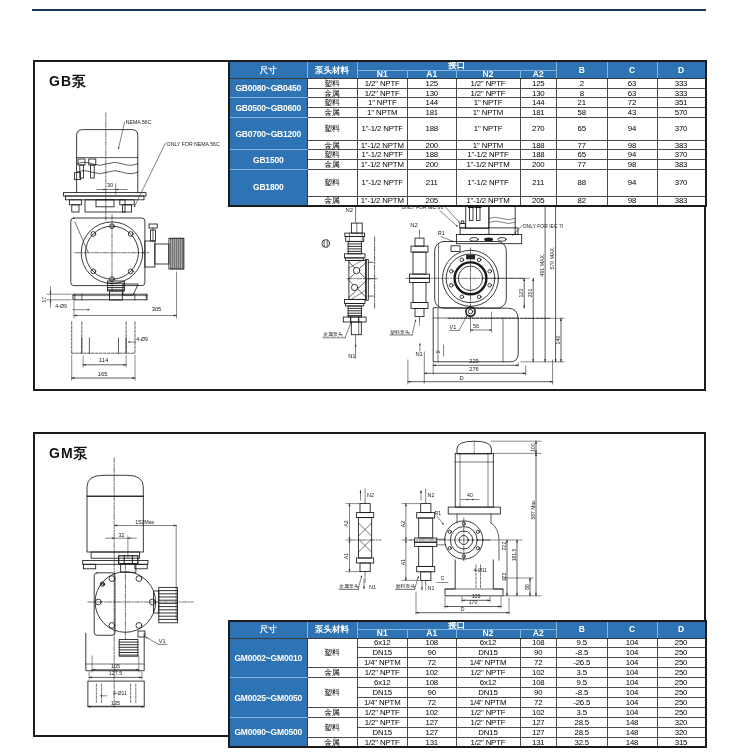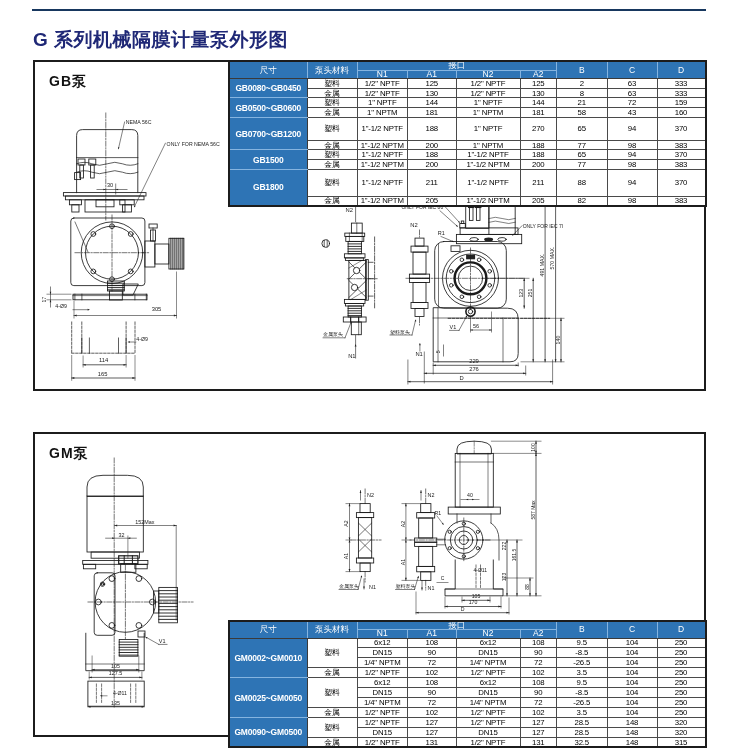--- a/index.html
+++ b/index.html
@@ -6,34 +6,33 @@
 body { font-family:"Liberation Sans", sans-serif; background:#fff; }
 .page { position:relative; width:750px; height:754px; background:#fff; overflow:hidden; }
 .toprule { position:absolute; left:32px; top:9px; width:674px; height:2px; background:#17375e; }
 .title { position:absolute; left:33px; top:27px; font-size:19px; font-weight:bold; color:#1f2876; letter-spacing:0.5px; }
 .box { position:absolute; border:2px solid #1c1c1c; background:#fff; }
 .gbbox { left:33px; top:60px; width:673px; height:331px; }
 .gmbox { left:33px; top:432px; width:673px; height:305px; }
 .boxlabel { position:absolute; left:14px; top:11px; font-size:14px; font-weight:bold; color:#111; letter-spacing:1px; }
 table.dim { position:absolute; border-collapse:collapse; table-layout:fixed; background:#fff; }
 table.dim td { text-align:center; vertical-align:middle; overflow:hidden; white-space:nowrap; }
-td.hd { background:#2e74b5; color:#fff; font-weight:normal; font-size:8.5px; line-height:7px; border:1px solid #85b4e0; }
+td.hd { background:#2e74b5; color:#fff; font-weight:bold; font-size:8.5px; line-height:7px; border:1px solid #85b4e0; }
 td.hdb { border-bottom-color:#3a3a3a !important; }
 td.mod { background:#2e74b5; color:#fff; font-weight:bold; font-size:8.5px; line-height:8px; letter-spacing:-0.2px; border:1px solid #85b4e0; border-right-color:#3a3a3a; }
 td.dt { background:#fff; color:#000; font-size:7.8px; letter-spacing:-0.15px; line-height:7px; border:1px solid #4a4a4a; }
 .gbtable { left:228px; top:60px; width:478px; border:2px solid #1c1c1c; }
 .gmtable { left:228px; top:620px; width:478px; border:2px solid #1c1c1c; }
 .box svg { position:absolute; left:-2px; top:-2px; }
 svg text { font-family:"Liberation Sans", sans-serif; fill:#1b1b1b; }
 </style>
 </head>
 <body>
 <div class="page">
   <div class="toprule"></div>
-  <div class="title">G 系列机械隔膜计量泵外形图</div>
 
   <div class="box gbbox">
     <div class="boxlabel">GB泵</div>
     <svg width="673" height="329" viewBox="0 0 673 329" fill="none" stroke="#1a1a1a" stroke-width="0.85" stroke-linecap="square">
         <line x1="72.8" y1="53" x2="72.8" y2="160" stroke-width="0.6" stroke-dasharray="5,1.6,1.2,1.6"></line>
         <path d="M43.6,132.6 L43.6,75.6 Q43.6,69.6 49.6,69.6 L98.8,69.6 Q104.8,69.6 104.8,75.6 L104.8,132.6"></path>
         <line x1="43.6" y1="97.6" x2="104.8" y2="97.6" stroke-width="0.7"></line>
         <path d="M43.6,103.8 q7.6,-3 15.3,0 q7.6,3 15.3,0 q7.6,-3 15.3,0 q7.6,3 15.3,0" stroke-width="0.7" fill="none"></path>
         <path d="M43.6,112.2 q7.6,-3 15.3,0 q7.6,3 15.3,0 q7.6,-3 15.3,0 q7.6,3 15.3,0" stroke-width="0.7" fill="none"></path>
         <rect x="45" y="99" width="7" height="6"></rect>
@@ -376,31 +375,31 @@
         </tr>
   <tr style="height:9.7px">
           <td class="mod" rowspan="2">GB0500~GB0600</td>
           <td class="dt">塑料</td>
           <td class="dt">1" NPTF</td>
           <td class="dt">144</td>
           <td class="dt">1" NPTF</td>
           <td class="dt">144</td>
           <td class="dt">21</td>
           <td class="dt">72</td>
-          <td class="dt">159</td>
+          <td class="dt">351</td>
         </tr>
   <tr style="height:9.7px">
           <td class="dt">金属</td>
           <td class="dt">1" NPTM</td>
           <td class="dt">181</td>
           <td class="dt">1" NPTM</td>
           <td class="dt">181</td>
           <td class="dt">58</td>
           <td class="dt">43</td>
-          <td class="dt">160</td>
+          <td class="dt">570</td>
         </tr>
   <tr style="height:23px">
           <td class="mod" rowspan="2">GB0700~GB1200</td>
           <td class="dt">塑料</td>
           <td class="dt">1"-1/2 NPTF</td>
           <td class="dt">188</td>
           <td class="dt">1" NPTF</td>
           <td class="dt">270</td>
           <td class="dt">65</td>
           <td class="dt">94</td>

